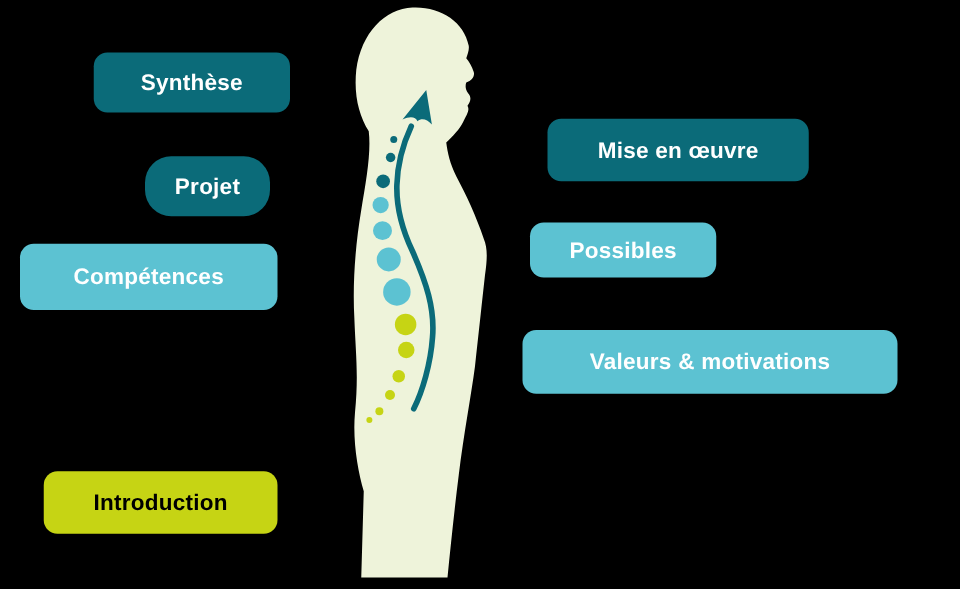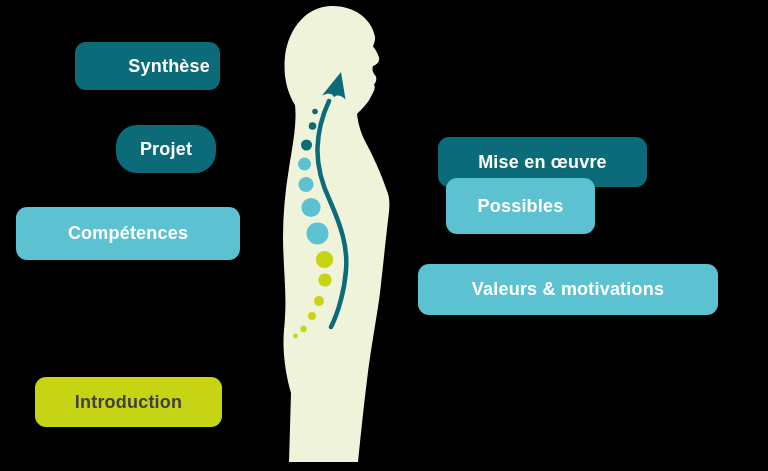--- a/index.html
+++ b/index.html
@@ -21,28 +21,28 @@
     display:flex;align-items:center;justify-content:center;
     border-radius:11px;
     color:#fff;
     font-size:18px;font-weight:700;letter-spacing:.2px;
     cursor:pointer;
     box-sizing:border-box;
     padding:0 10px;
     white-space:nowrap;
   }
   
-  .pos-synthese     {left:75px;  top:42px;  width:145px; height:48px;justify-content:flex-end;}
+  .pos-synthese     {left:75px;  top:42px;  width:157px; height:48px;}
   .pos-projet       {left:116px; top:125px; width:100px; height:48px;}
-  .pos-competences  {left:16px;  top:207px; width:224px; height:53px;}
+  .pos-competences  {left:16px;  top:195px; width:206px; height:53px;}
   .pos-besoins      {left:82px;  top:293px; width:140px; height:49px;}
   .pos-introduction {left:35px;  top:377px; width:187px; height:50px;}
   
   .pos-mise         {left:438px; top:95px;  width:209px; height:50px;}
-  .pos-possibles    {left:446px; top:178px; width:149px; height:56px;}
+  .pos-possibles    {left:424px; top:178px; width:149px; height:44px;}
   .pos-valeurs      {left:418px; top:264px; width:300px; height:51px;}
   .pos-dynamiques   {left:438px; top:348px; width:267px; height:52px;}
 </style>
 </head>
 <body style="background: rgb(0, 0, 0);">
 
 <div class="stage">
 
   <svg class="figure-svg" viewBox="0 0 768 471" xmlns="http://www.w3.org/2000/svg">
 
@@ -100,25 +100,25 @@
 
   <div class="btn pos-synthese" style="background-color: rgb(11, 107, 121); color: rgb(255, 255, 255);">
     <span>Synthèse</span>
   </div>
   <div class="btn pos-projet" style="background-color: rgb(11, 107, 121); color: rgb(255, 255, 255); border-radius: 21px;">
     <span>Projet</span>
   </div>
   <div class="btn pos-competences" style="background-color: rgb(92, 194, 210); color: rgb(255, 255, 255);">
     <span>Compétences</span>
   </div>
-  <div class="btn pos-introduction" style="background-color: rgb(198, 212, 20); color: #404040;">
+  <div class="btn pos-introduction" style="background-color: rgb(198, 212, 20); color: #000000;">
     <span>Introduction</span>
   </div>
 
-  <div class="btn pos-mise" style="background-color: rgb(11, 107, 121); color: rgb(255, 255, 255); margin-top: 42px;">
+  <div class="btn pos-mise" style="background-color: rgb(11, 107, 121); color: rgb(255, 255, 255);">
     <span>Mise en œuvre</span>
   </div>
   <div class="btn pos-possibles" style="background-color: rgb(92, 194, 210); color: rgb(255, 255, 255);">
     <span>Possibles</span>
   </div>
   <div class="btn pos-valeurs" style="background-color: rgb(92, 194, 210); color: rgb(255, 255, 255);">
     <span>Valeurs &amp; motivations</span>
   </div>
 
 </div>

